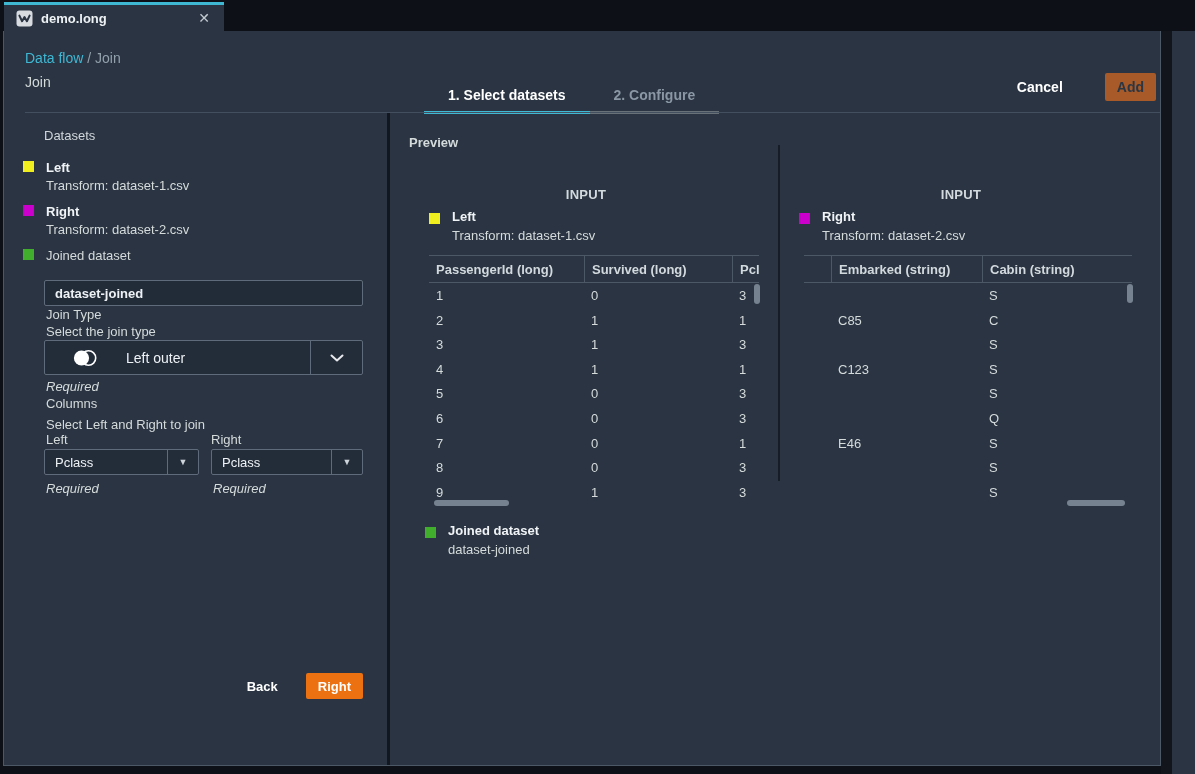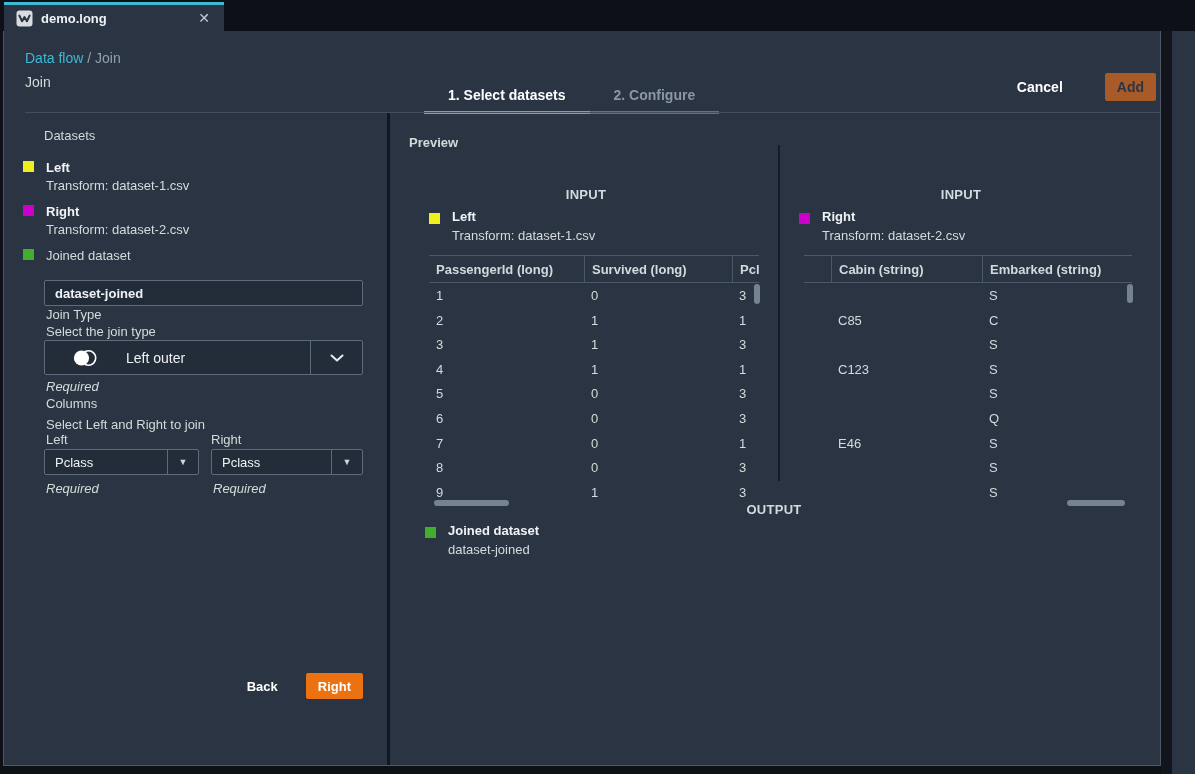--- a/index.html
+++ b/index.html
@@ -289,22 +289,22 @@
       <span class="legend-sq" style="margin-top: 4px; background-color: rgb(204, 0, 204);"></span>
       <span class="legend-text">
         <div class="legend-label">Right</div>
         <div class="legend-desc">Transform: dataset-2.csv</div>
       </span>
     </div>
     <div class="table-wrap">
       <div class="ptable">
           <div class="thead">
             <div class="th"></div>
+            <div class="th">Embarked (string)</div>
             <div class="th">Cabin (string)</div>
-            <div class="th">Embarked (string)</div>
           </div>
           <div class="tbody">
             <div class="tr">
               <div class="td"></div>
               <div class="td"></div>
               <div class="td">S</div>
             </div>
             <div class="tr">
               <div class="td"></div>
               <div class="td">C85</div>
@@ -345,21 +345,20 @@
               <div class="td"></div>
               <div class="td">S</div>
             </div>
           </div>
         </div>
       <div class="hthumb"></div>
       <div class="vthumb"></div>
     </div>
   </div>
 
-  <div class="output-head">OUTPUT</div>
   <div class="output-legend">
     <span class="legend-sq" style="margin-top: 4px; margin-right: 8px; background-color: rgb(65, 174, 45);"></span>
     <span class="legend-text">
       <div class="legend-label">Joined dataset</div>
       <div class="legend-desc">dataset-joined</div>
     </span>
   </div>
 
 </div>
 

